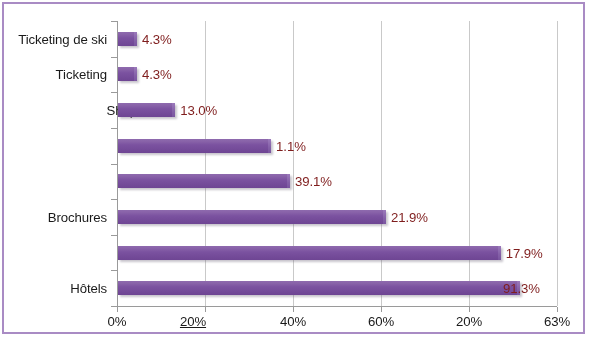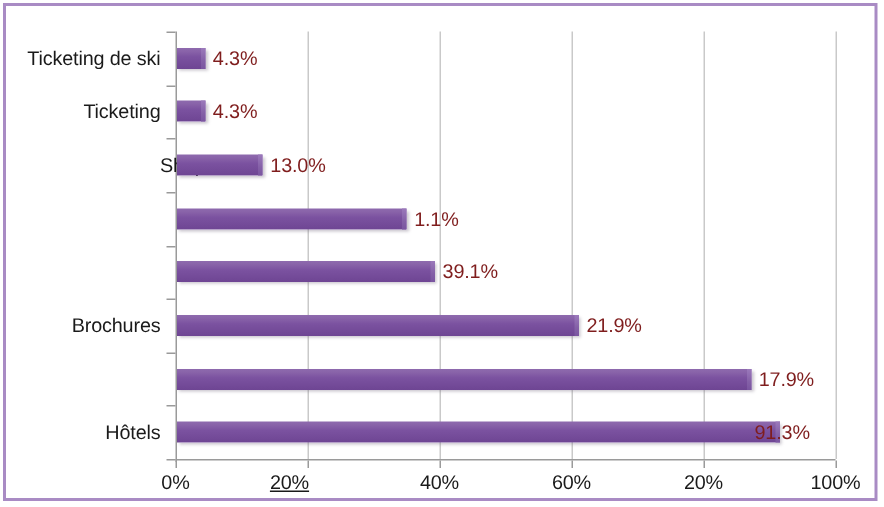--- a/index.html
+++ b/index.html
@@ -212,17 +212,17 @@
           <div class="bar-value" style="left: 499px;">91.3%</div>
         </div>
       </div>
 
     <div id="xticklabels">
         <div class="x-tick-label" style="left: 113px;">0%</div>
         <div class="x-tick-label" style="left: 189px; text-decoration: underline;">20%</div>
         <div class="x-tick-label" style="left: 289px;">40%</div>
         <div class="x-tick-label" style="left: 377px;">60%</div>
         <div class="x-tick-label" style="left: 465px;">20%</div>
-        <div class="x-tick-label" style="left: 553px;">100%</div>
+        <div class="x-tick-label" style="left: 553px;">63%</div>
       </div>
 
   </div>
 </div>
 
 </body></html>

